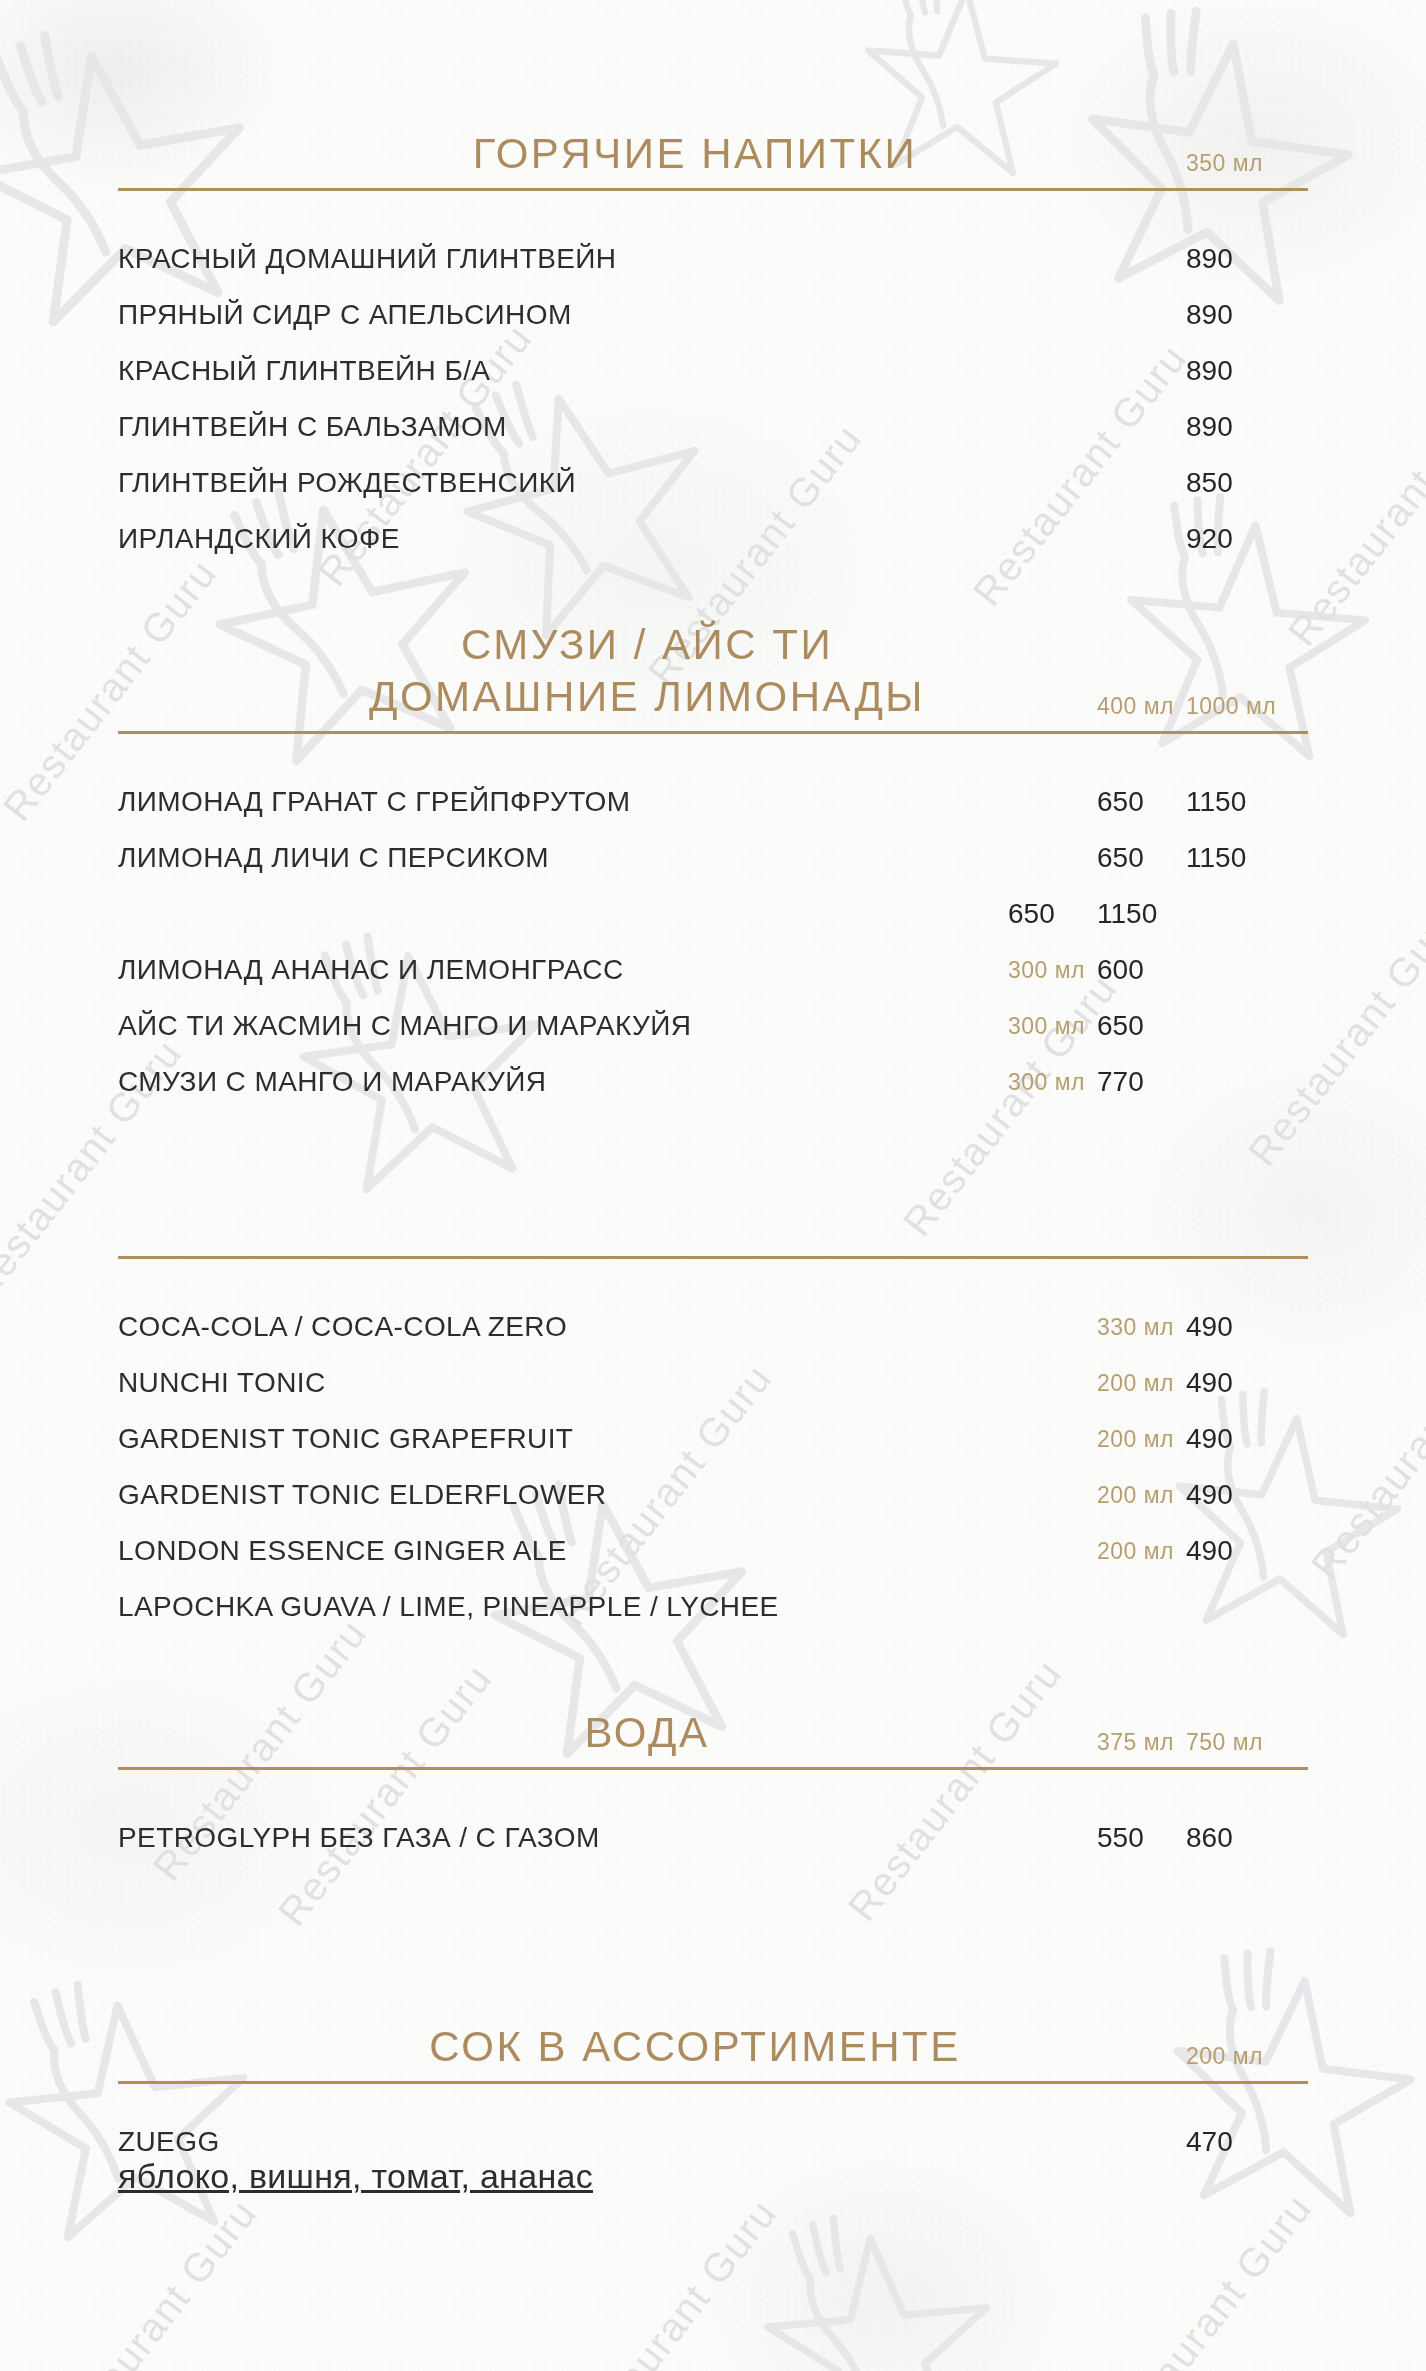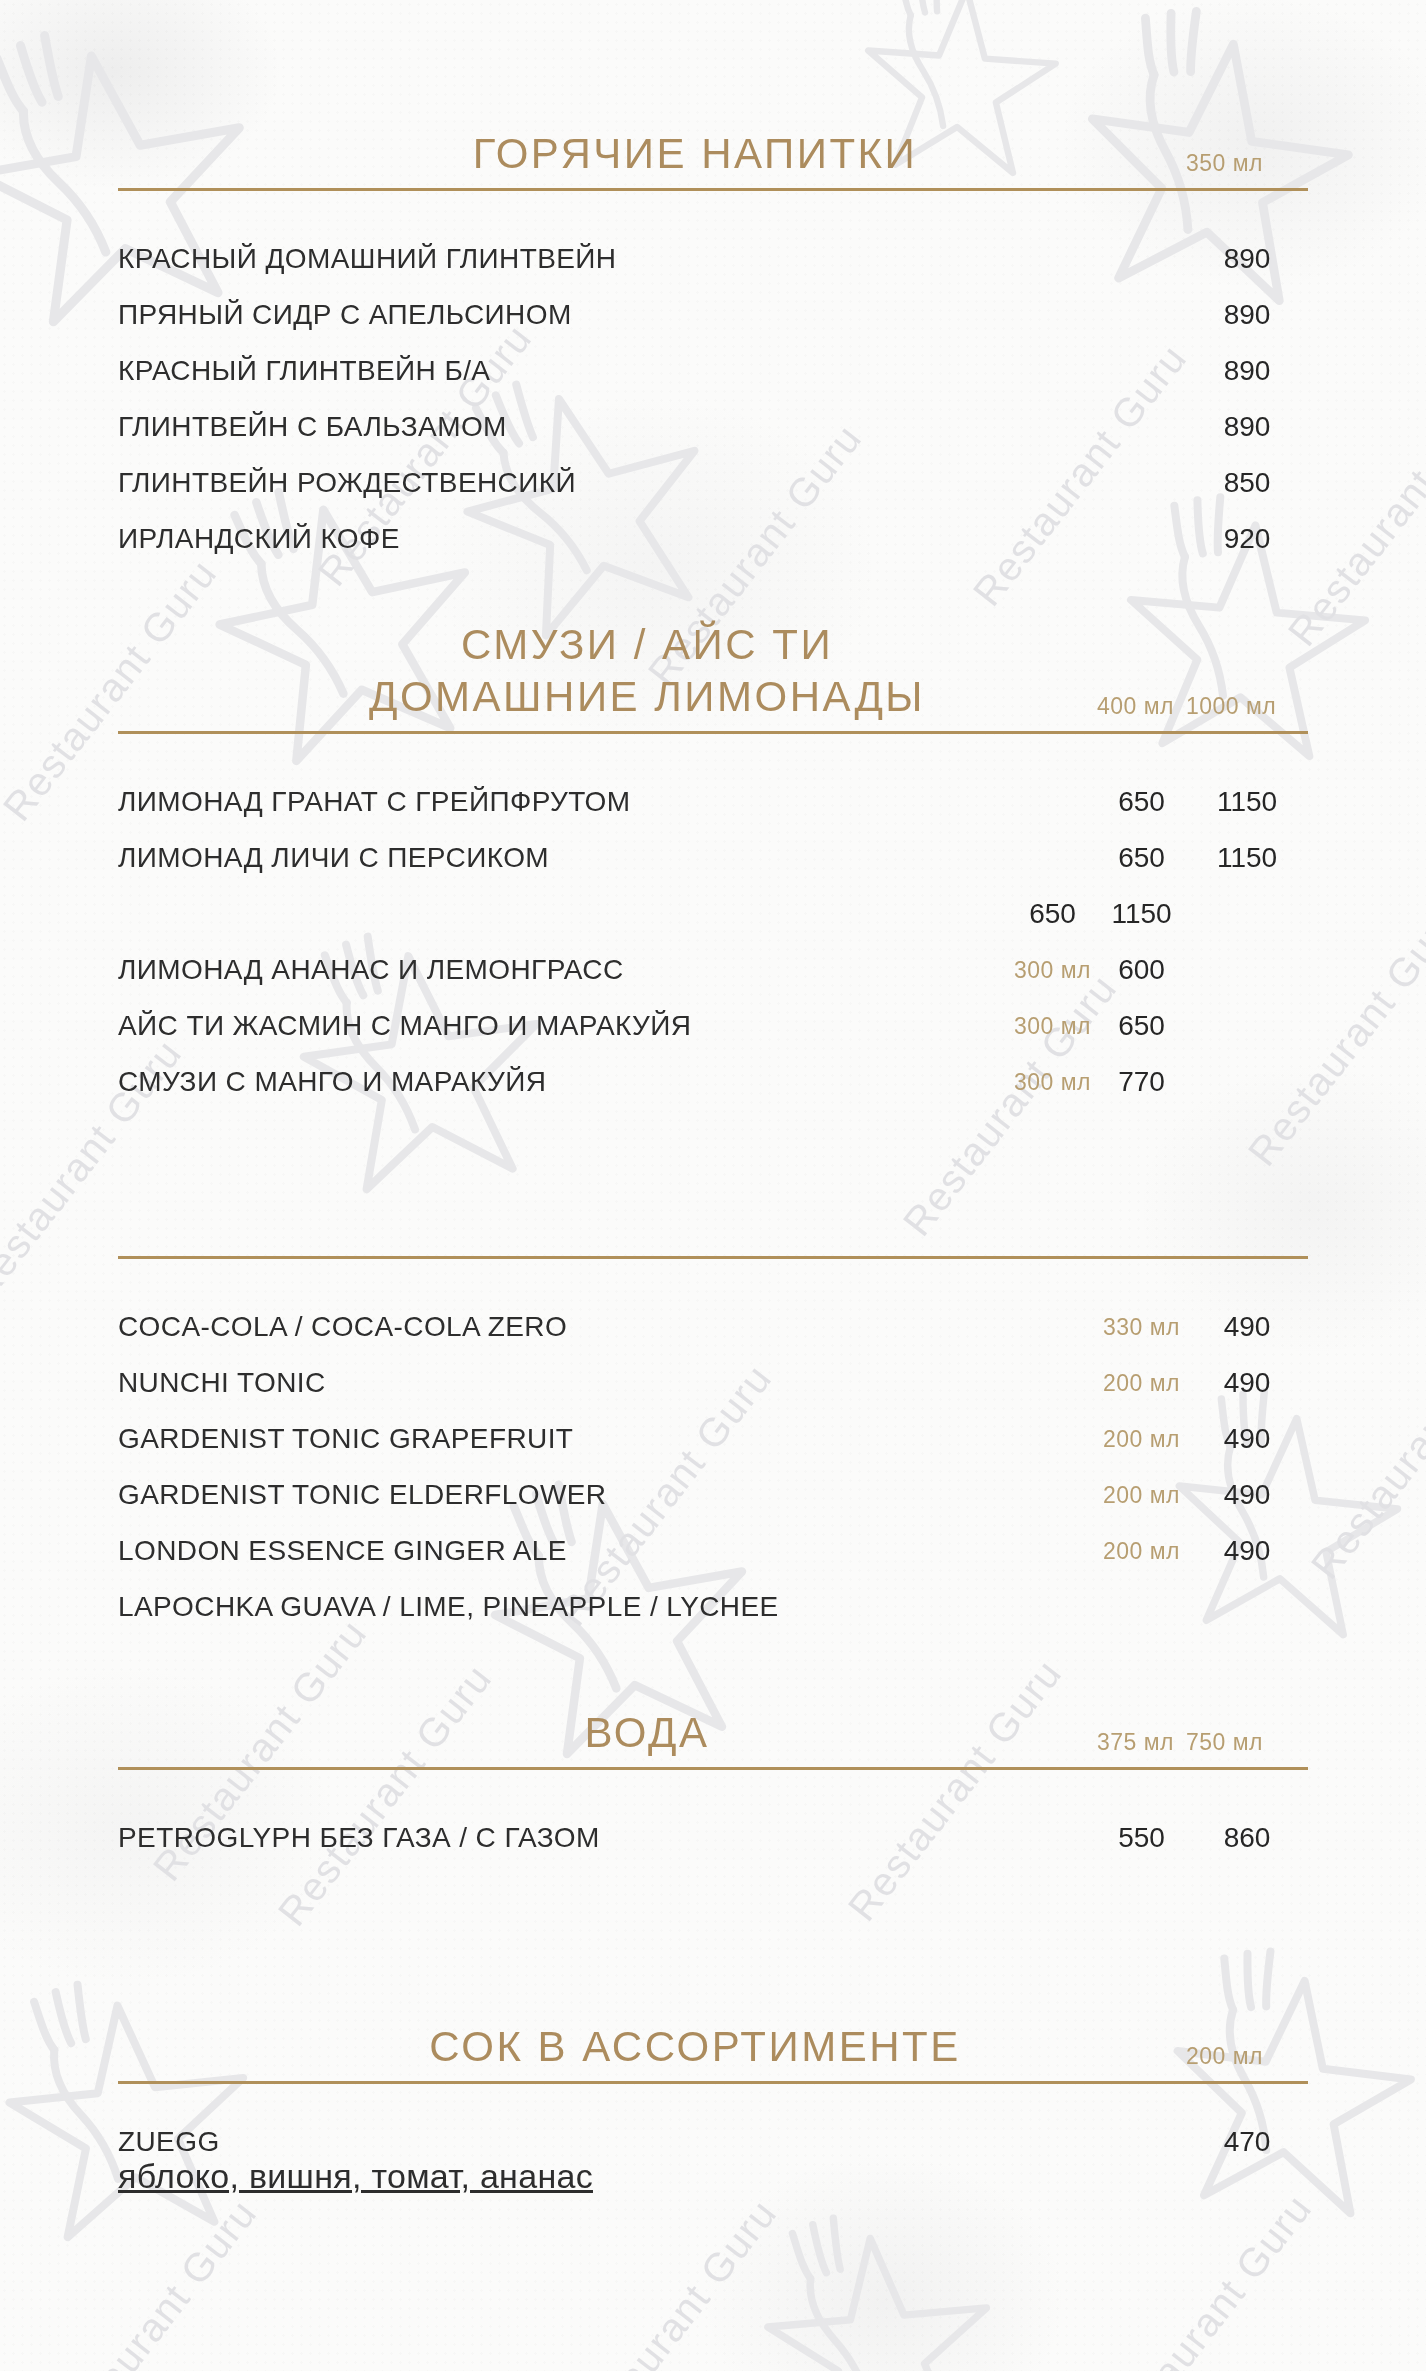--- a/index.html
+++ b/index.html
@@ -52,21 +52,21 @@
   .vol-label.col-c2{grid-column:1;}
   .vol-label.col-c3{grid-column:2;}
   .rule{height:3px;background:#b0905a;margin-top:8px;}
   .rows{padding-top:40px;}
   .row{
     display:grid;grid-template-columns:1fr 89px 89px 122px;
     min-height:56px;align-items:center;
     font-size:28px;
   }
   .item-name{letter-spacing:.4px;}
-  .cell{text-align:center;}
+  .cell{text-align:left;}
   .cell.vol{color:#b79e71;font-size:23px;letter-spacing:.5px;}
   .cell.price{color:#262626;}
   .row.has-desc{align-items:flex-start;}
   .row.has-desc .item-line{line-height:36px;}
   .row.has-desc .cell{line-height:36px;}
   .item-desc{font-size:34px;line-height:33px;letter-spacing:.3px;text-decoration:underline;}
   
   .sec-hot-drinks{margin-top:128px;}
   .sec-homemade-lemonades{margin-top:52px;}
   .sec-bottled-lemonades{margin-top:146px;}

